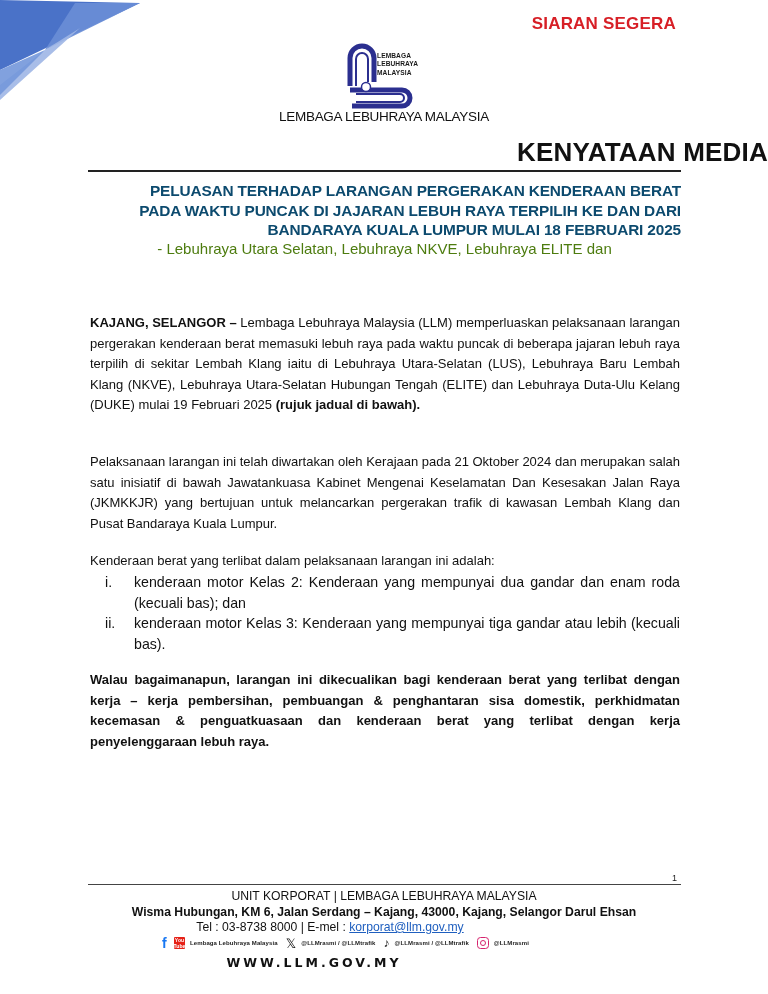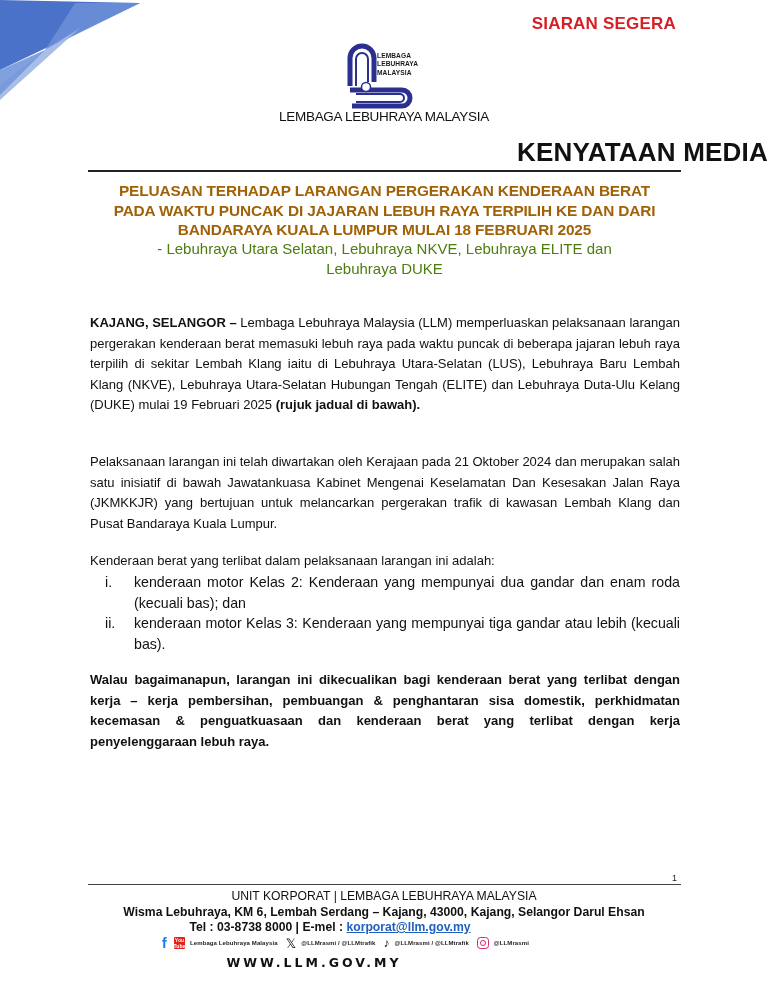--- a/index.html
+++ b/index.html
@@ -12,39 +12,39 @@
 
     .logo { position: absolute; left: 342px; top: 42px; width: 90px; height: 68px; }
     .logo svg { display: block; }
     .logo-text { position: absolute; left: 35px; top: 10px; font-size: 6.6px; font-weight: bold; line-height: 8.3px; color: #1a1a1a; letter-spacing: 0.1px; }
 
     .org-name { position: absolute; top: 109px; left: 0; width: 768px; text-align: center; font-size: 13.5px; color: #111; letter-spacing: -0.3px; }
 
     .title { position: absolute; top: 137px; left: 0; width: 768px; text-align: right; font-size: 26px; font-weight: bold; color: #111; letter-spacing: 0.2px; }
     .title-rule { position: absolute; top: 170px; left: 88px; width: 593px; height: 2px; background: #222; }
 
-    .subject { position: absolute; top: 181px; left: 88px; width: 593px; text-align: center; font-size: 15.4px; font-weight: bold; line-height: 19.5px; color: #a16207; letter-spacing: -0.15px; }
+    .subject { position: absolute; top: 181px; left: 88px; width: 593px; text-align: right; font-size: 15.4px; font-weight: bold; line-height: 19.5px; color: #0c4a6e; letter-spacing: -0.15px; }
     .subtitle { position: absolute; top: 239px; left: 88px; width: 593px; text-align: center; font-size: 15px; line-height: 19.5px; color: #4d7c0f; }
 
     .para { position: absolute; left: 90px; width: 590px; font-size: 13px; line-height: 20.5px; text-align: justify; color: #111; }
     .para b { font-weight: bold; }
     .p1 { top: 313px; }
     .p2 { top: 452px; }
     .p3 { top: 551px; }
     .list { position: absolute; top: 572px; left: 90px; width: 590px; font-size: 14.2px; line-height: 20.5px; }
     .li { display: flex; }
     .li-num { width: 44px; padding-left: 15px; flex-shrink: 0; }
     .li-text { flex: 1; text-align: justify; }
     .p4 { top: 670px; font-weight: bold; }
 
     .foot-rule { position: absolute; top: 884px; left: 88px; width: 593px; height: 1px; background: #444; }
     .page-num { position: absolute; top: 873px; left: 672px; font-size: 9px; color: #222; }
     .foot-l1 { position: absolute; top: 889px; left: 0; width: 768px; text-align: center; font-size: 12.2px; font-weight: normal; color: #111; }
     .foot-l2 { position: absolute; top: 905px; left: 0; width: 768px; text-align: center; font-size: 12.2px; font-weight: bold; color: #111; }
-    .foot-l3 { position: absolute; top: 920px; left: 0; width: 660px; text-align: center; font-size: 12.2px; font-weight: bold; color: #111; }
+    .foot-l3 { position: absolute; top: 920px; left: 0; width: 660px; text-align: center; font-size: 12.2px; font-weight: normal; color: #111; }
     .foot-l3 a { color: #1f5fbf; text-decoration: underline; }
 
     .social { position: absolute; top: 935px; left: 160px; width: 460px; height: 16px; display: flex; align-items: center; font-size: 6px; font-weight: bold; color: #222; letter-spacing: 0.1px; white-space: nowrap; }
     .social .ic { display: inline-flex; align-items: center; justify-content: center; margin-right: 5px; }
     .social .gap { margin-right: 8px; }
     .fb { width: 9px; height: 13px; color: #1877f2; font-size: 14px; font-weight: bold; font-family: "Liberation Sans", sans-serif; line-height: 13px; }
     .yt { width: 11px; height: 12px; background: #e62117; color: #fff; font-size: 5px; border-radius: 1px; line-height: 6px; text-align: center; flex-direction: column; }
     .xi { font-size: 13px; color: #111; font-weight: normal; }
     .tt { font-size: 12px; color: #111; }
     .ig { width: 12px; height: 12px; border: 1.6px solid #d6246e; border-radius: 3.5px; position: relative; }
@@ -86,21 +86,20 @@
 <h1 class="title">KENYATAAN MEDIA</h1>
 <div class="title-rule"></div>
 
 <div class="subject">
   <div>PELUASAN TERHADAP LARANGAN PERGERAKAN KENDERAAN BERAT</div>
   <div>PADA WAKTU PUNCAK DI JAJARAN LEBUH RAYA TERPILIH KE DAN DARI</div>
   <div>BANDARAYA KUALA LUMPUR MULAI 18 FEBRUARI 2025</div>
 </div>
 <div class="subtitle">
   <div>- Lebuhraya Utara Selatan, Lebuhraya NKVE, Lebuhraya ELITE dan</div>
-  <div>Lebuhraya DUKE</div>
 </div>
 
 <p class="para p1"><b>KAJANG, SELANGOR –</b><span> Lembaga Lebuhraya Malaysia (LLM) memperluaskan pelaksanaan larangan pergerakan kenderaan berat memasuki lebuh raya pada waktu puncak di beberapa jajaran lebuh raya terpilih di sekitar Lembah Klang iaitu di Lebuhraya Utara-Selatan (LUS), Lebuhraya Baru Lembah Klang (NKVE), Lebuhraya Utara-Selatan Hubungan Tengah (ELITE) dan Lebuhraya Duta-Ulu Kelang (DUKE) mulai 19 Februari 2025 </span><b>(rujuk jadual di bawah).</b></p>
 
 <p class="para p2">Pelaksanaan larangan ini telah diwartakan oleh Kerajaan pada 21 Oktober 2024 dan merupakan salah satu inisiatif di bawah Jawatankuasa Kabinet Mengenai Keselamatan Dan Kesesakan Jalan Raya (JKMKKJR) yang bertujuan untuk melancarkan pergerakan trafik di kawasan Lembah Klang dan Pusat Bandaraya Kuala Lumpur.</p>
 
 <p class="para p3">Kenderaan berat yang terlibat dalam pelaksanaan larangan ini adalah:</p>
 
 <div class="list">
   <div class="li">
@@ -112,21 +111,21 @@
     <span class="li-text">kenderaan motor Kelas 3: Kenderaan yang mempunyai tiga gandar atau lebih (kecuali bas).</span>
   </div>
 </div>
 
 <p class="para p4">Walau bagaimanapun, larangan ini dikecualikan bagi kenderaan berat yang terlibat dengan kerja – kerja pembersihan, pembuangan &amp; penghantaran sisa domestik, perkhidmatan kecemasan &amp; penguatkuasaan dan kenderaan berat yang terlibat dengan kerja penyelenggaraan lebuh raya.</p>
 
 <div class="page-num">1</div>
 <div class="foot-rule"></div>
 
 <div class="foot-l1">UNIT KORPORAT | LEMBAGA LEBUHRAYA MALAYSIA</div>
-<div class="foot-l2">Wisma Lebuhraya, KM 6, Lembah Serdang – Kajang, 43000, Kajang, Selangor Darul Ehsan</div>
+<div class="foot-l2">Wisma Hubungan, KM 6, Jalan Serdang – Kajang, 43000, Kajang, Selangor Darul Ehsan</div>
 <div class="foot-l3"><span>Tel : 03-8738 8000  | E-mel : </span><a>korporat@llm.gov.my</a></div>
 
 <div class="social">
   <span class="ic fb">f</span>
   <span class="ic yt">You<br>Tube</span>
   <span class="gap">Lembaga Lebuhraya Malaysia</span>
   <span class="ic xi">𝕏</span>
   <span class="gap">@LLMrasmi / @LLMtrafik</span>
   <span class="ic tt">♪</span>
   <span class="gap">@LLMrasmi / @LLMtrafik</span>

